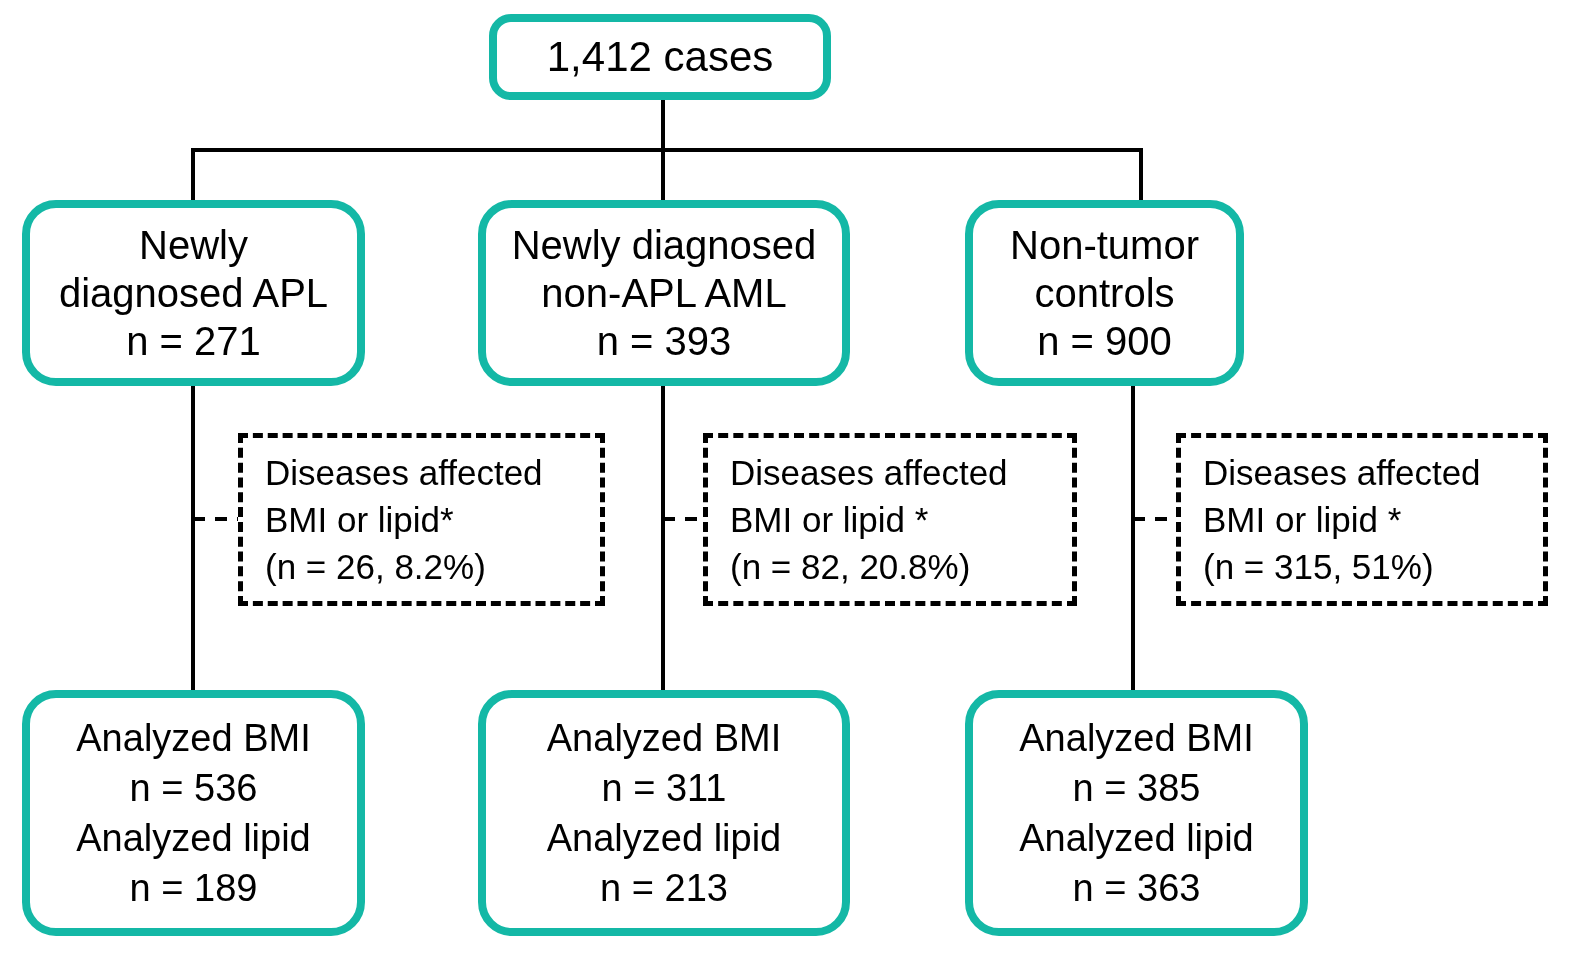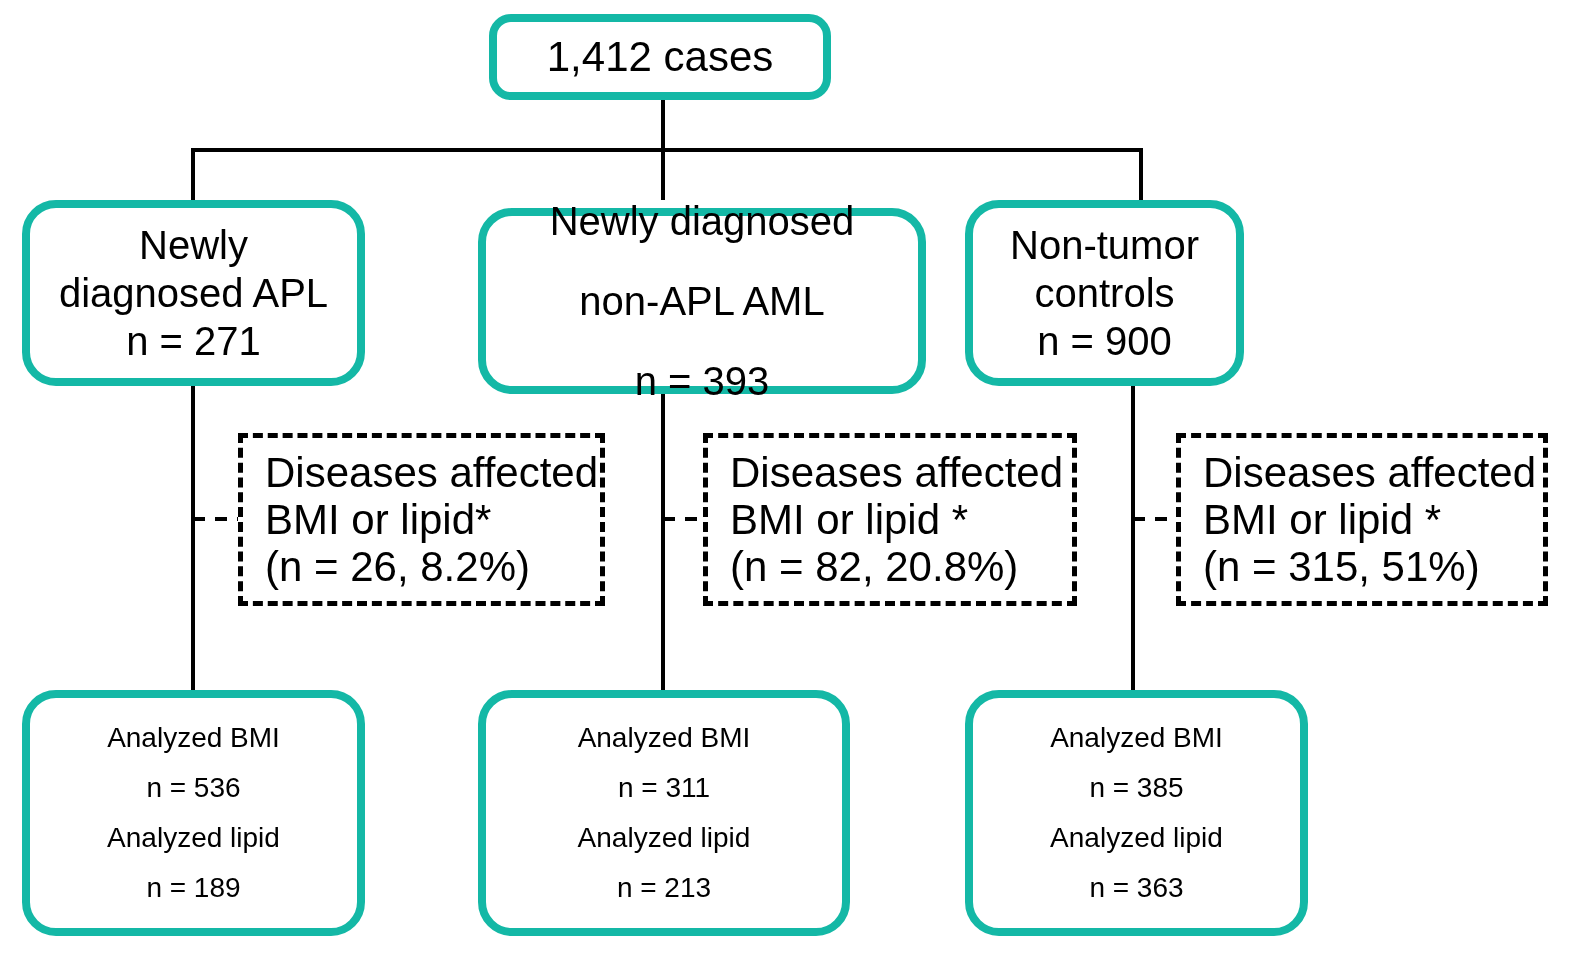--- a/index.html
+++ b/index.html
@@ -52,36 +52,36 @@
     left: 489px;
     top: 14px;
     width: 342px;
     height: 86px;
     border-radius: 22px;
   }
   #node-total .line { font-size: 42px; line-height: 48px; }
 
   
   #node-apl      { left: 22px;  top: 200px; width: 343px; height: 186px; }
-  #node-nonapl   { left: 478px; top: 208px; width: 448px; height: 186px; gap: 32px; }
+  #node-nonapl   { left: 478px; top: 200px; width: 372px; height: 186px; }
   #node-control  { left: 965px; top: 200px; width: 279px; height: 186px; }
   .group-node .line { font-size: 40px; line-height: 48px; }
 
   
   #node-excl-apl     { left: 238px;  top: 433px; width: 367px; height: 173px; }
   #node-excl-nonapl  { left: 703px;  top: 433px; width: 374px; height: 173px; }
   #node-excl-control { left: 1176px; top: 433px; width: 372px; height: 173px; }
   .excl-node { padding-left: 22px; padding-right: 10px; }
-  .excl-node .line { font-size: 42px; line-height: 47px; }
+  .excl-node .line { font-size: 35px; line-height: 47px; }
 
   
   #node-analyzed-apl     { left: 22px;  top: 690px; width: 343px; height: 246px; }
   #node-analyzed-nonapl  { left: 478px; top: 690px; width: 372px; height: 246px; }
   #node-analyzed-control { left: 965px; top: 690px; width: 343px; height: 246px; }
-  .analyzed-node .line { font-size: 28px; line-height: 50px; }
+  .analyzed-node .line { font-size: 38px; line-height: 50px; }
 </style>
 </head>
 <body>
 
 <div id="canvas">
 
   <svg class="flow-svg" viewBox="0 0 1578 967">
 
     <line x1="663" y1="100" x2="663" y2="150" stroke="#000" stroke-width="4"></line>
 

